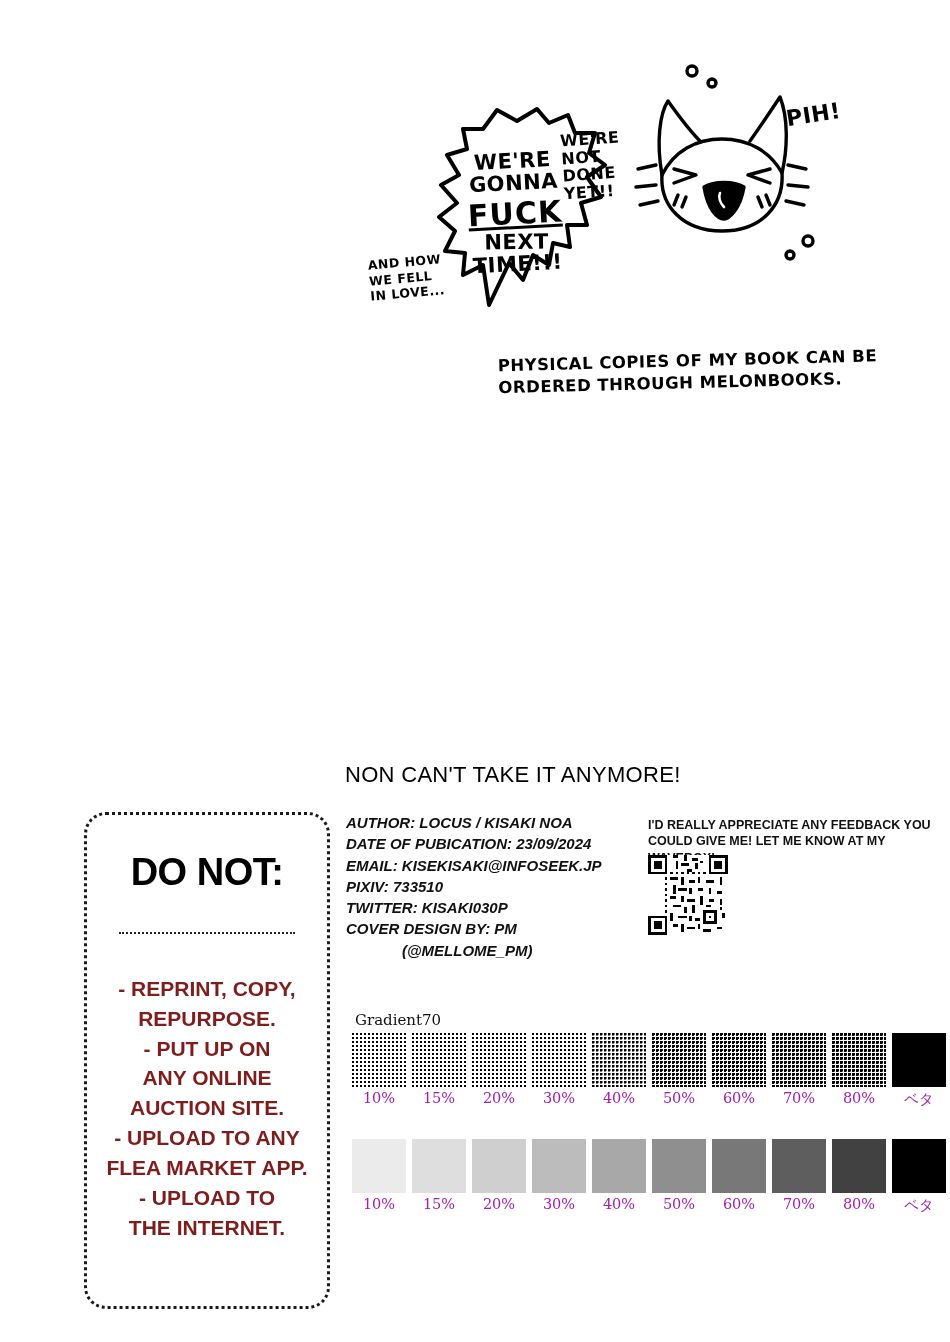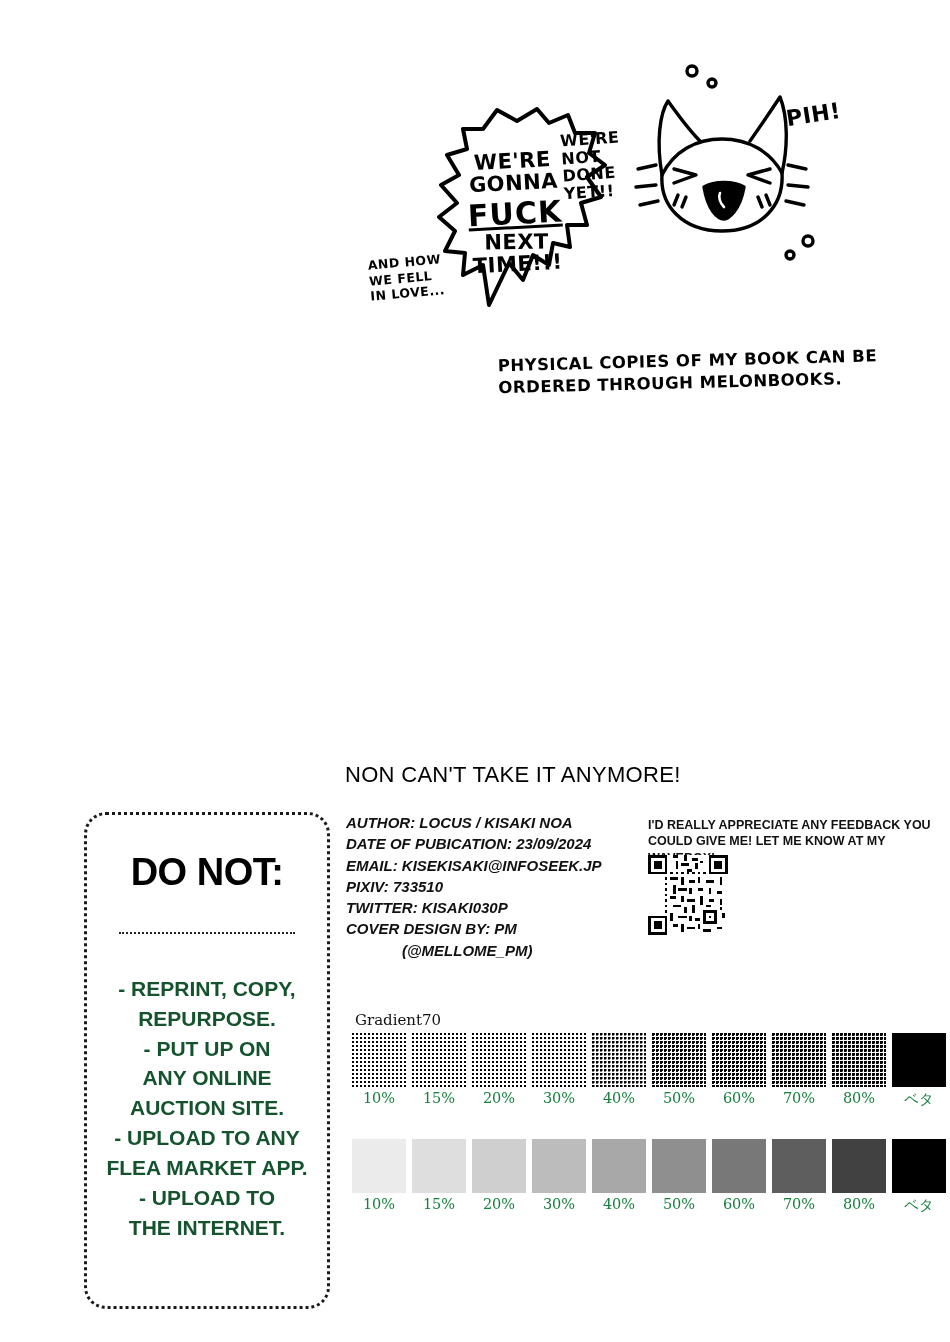--- a/index.html
+++ b/index.html
@@ -117,21 +117,21 @@
   #do-not-rule {
     width: 176px;
     border-top: 2px dotted #222;
     margin: 14px 0 16px 0;
   }
   #do-not-list {
     text-align: center;
     font-weight: 700;
     font-size: 21px;
     line-height: 1.42;
-    color: #14532d;
+    color: #7f1d1d;
     padding: 0 8px;
   }
   #do-not-list div { white-space: pre-line; }
 
   
   #colophon-title {
     position: absolute;
     left: 345px; top: 762px;
     font-weight: 400;
     font-size: 22px;
@@ -183,21 +183,21 @@
   #swatch-row-flat { top: 1139px; }
   .swatch-cell { width: 54px; }
   .swatch-chip {
     width: 54px; height: 54px;
     border: 0;
   }
   .swatch-caption {
     font-family: "DejaVu Serif", serif;
     font-size: 14.5px;
     text-align: center;
-    color: #15803d;
+    color: #a21caf;
     margin-top: 3px;
   }
 </style>
 </head>
 <body>
 
 <div id="comic-area">
 
   <svg id="speech-bubble-main" viewBox="0 0 170 225" xmlns="http://www.w3.org/2000/svg">
     <path d="M 60 5 L 80 16 L 100 4 L 112 18 L 131 10 L 138 28 L 158 28 L 152 48 L 168 60 L 150 72

